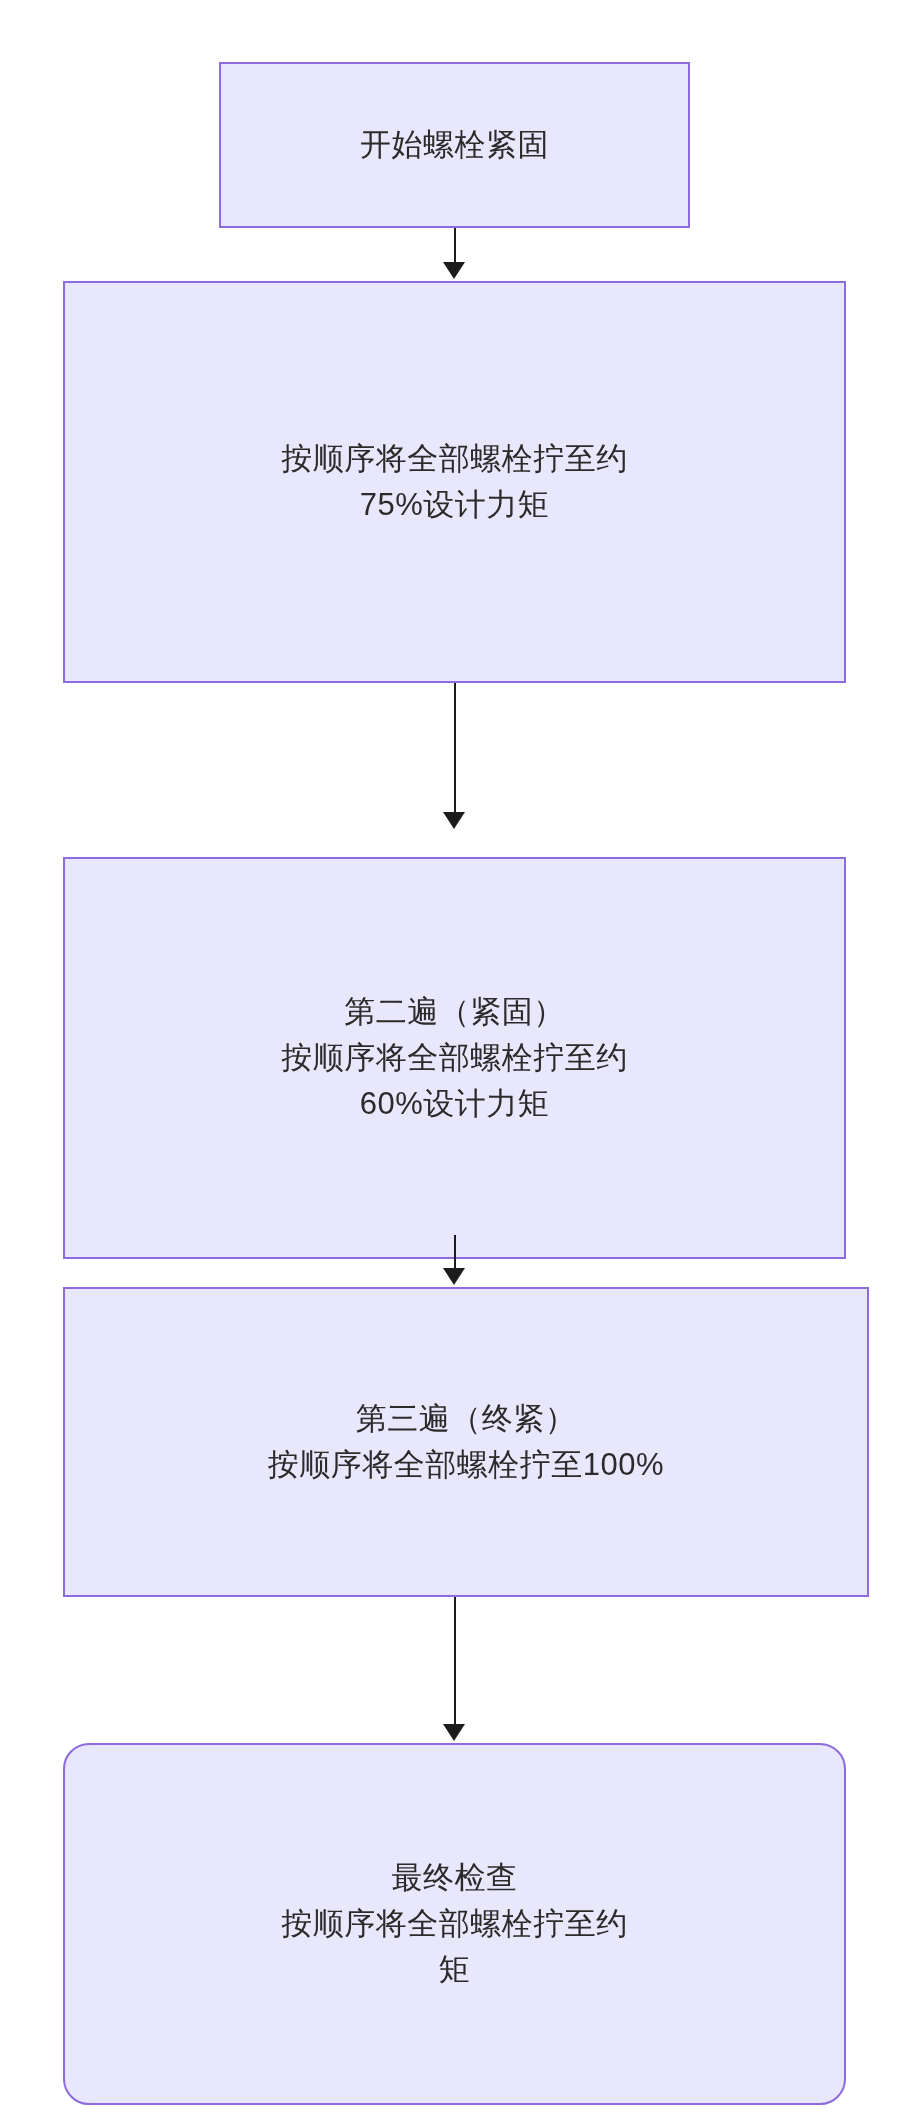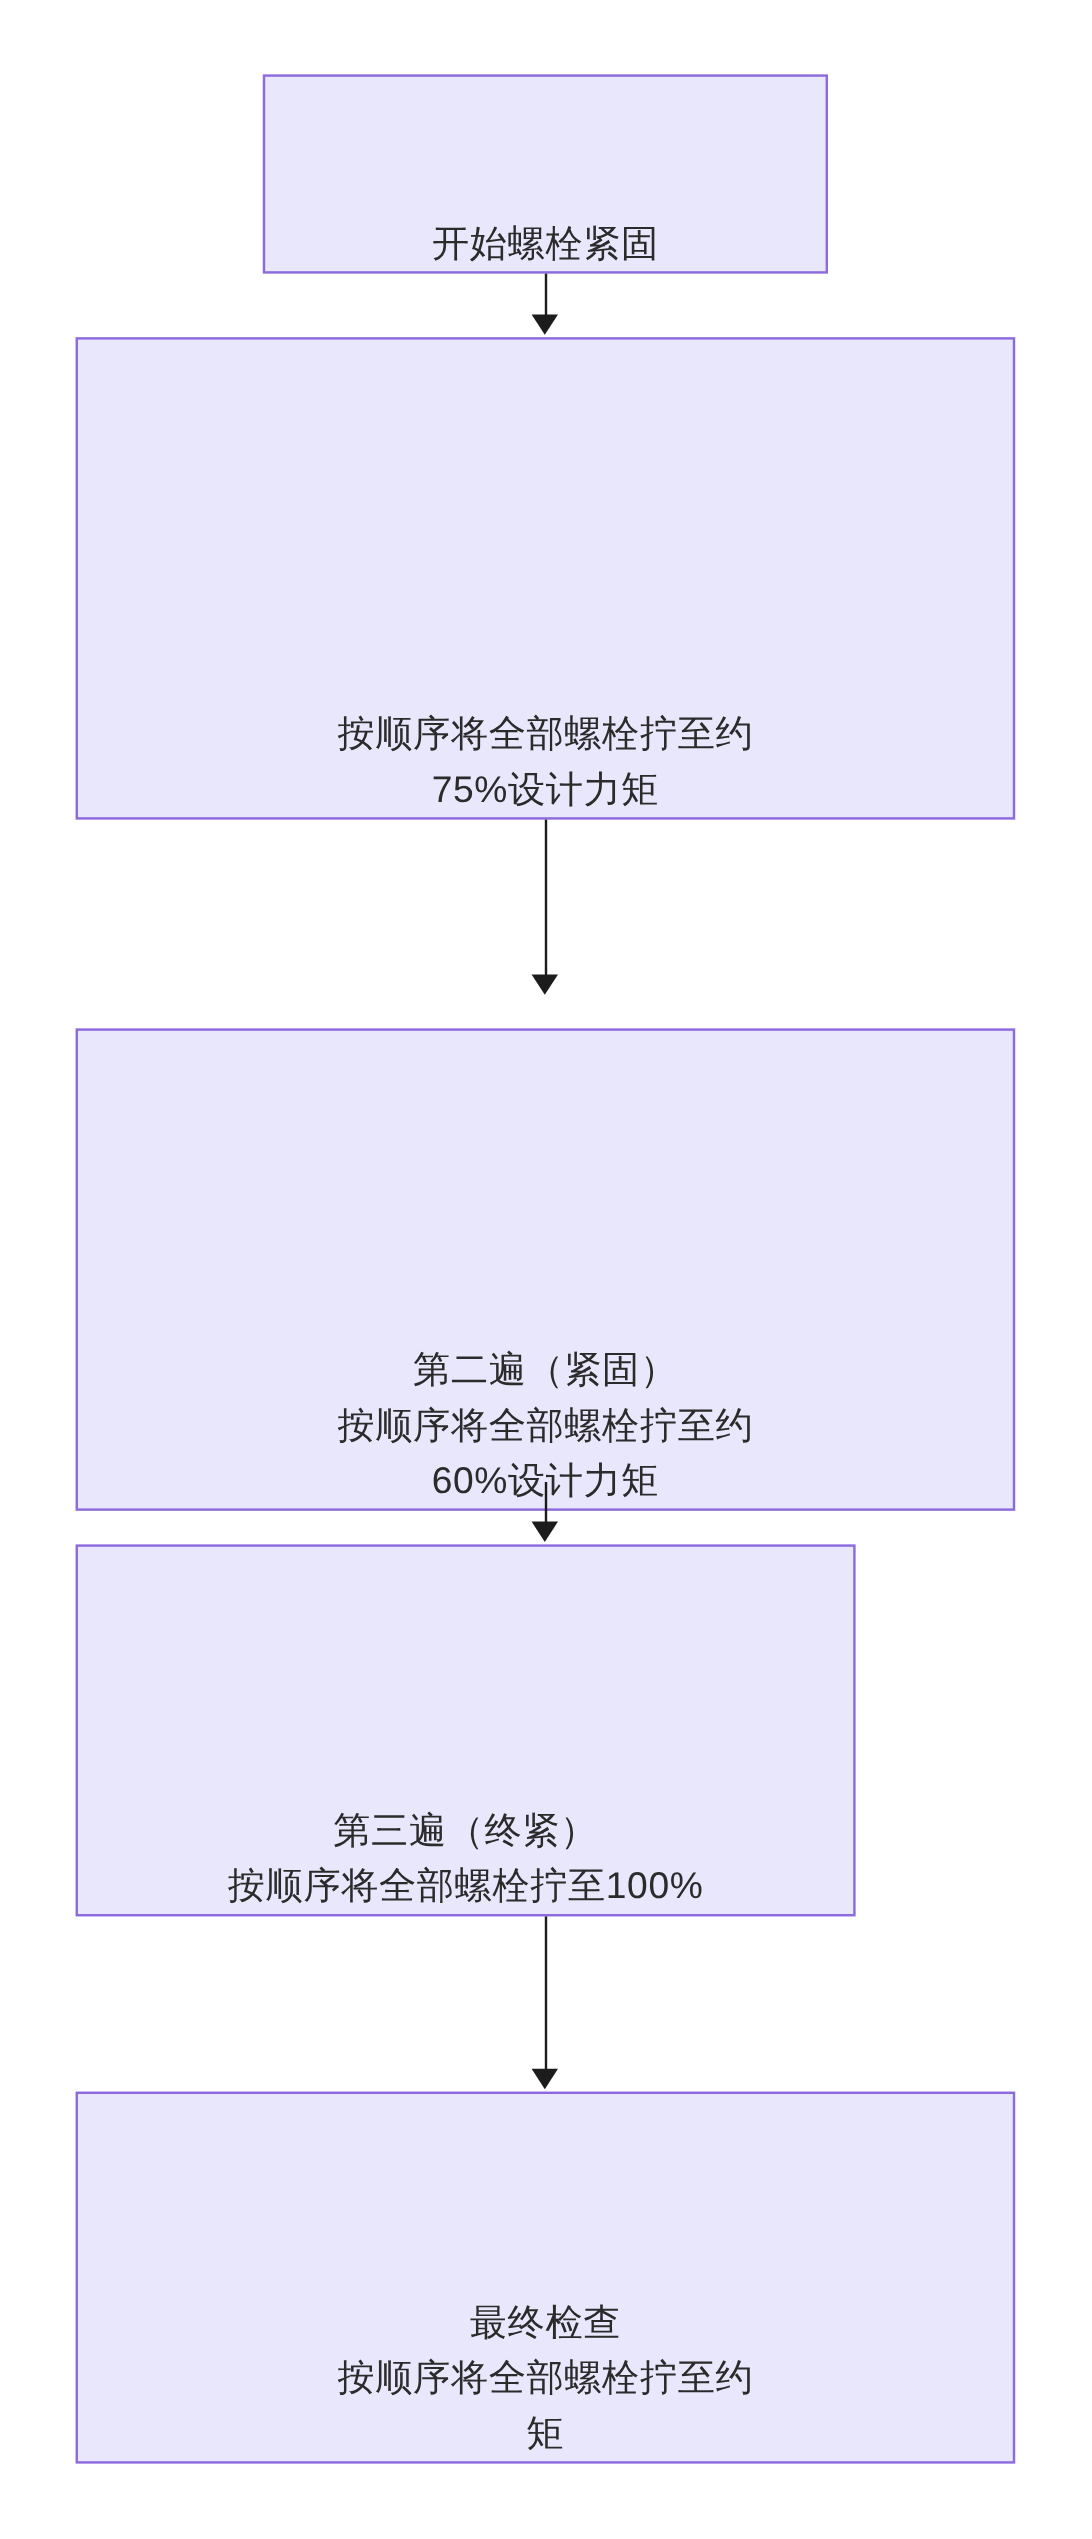--- a/index.html
+++ b/index.html
@@ -19,39 +19,39 @@
     overflow: hidden;
   }
   .node {
     position: absolute;
     box-sizing: border-box;
     background: #e9e7fb;
     border: 2px solid #8d6ade;
     display: flex;
     flex-direction: column;
     align-items: center;
-    justify-content: flex-end;
+    justify-content: center;
     text-align: center;
     color: #2b2b2b;
     font-size: 31px;
     line-height: 1.48;
     letter-spacing: 0.5px;
     white-space: pre-line;
   }
   .node .line {
     display: block;
     width: 100%;
   }
 
   
   #node-start  { left: 219px; top: 62px;   width: 471px; height: 166px; }
   #node-pass1  { left: 63px;  top: 281px;  width: 783px; height: 402px; }
   #node-pass2  { left: 63px;  top: 833px;  width: 783px; height: 402px; margin-top: 24px; }
-  #node-pass3  { left: 63px;  top: 1287px; width: 650px; height: 310px; }
-  #node-final  { left: 63px;  top: 1743px; width: 783px; height: 310px; }
+  #node-pass3  { left: 63px;  top: 1287px; width: 806px; height: 310px; }
+  #node-final  { left: 63px;  top: 1743px; width: 783px; height: 362px; border-radius: 26px; }
 
   
   .edge {
     position: absolute;
     left: 454px;
     width: 2px;
     background: #1c1c1c;
   }
   .arrowhead {
     position: absolute;

